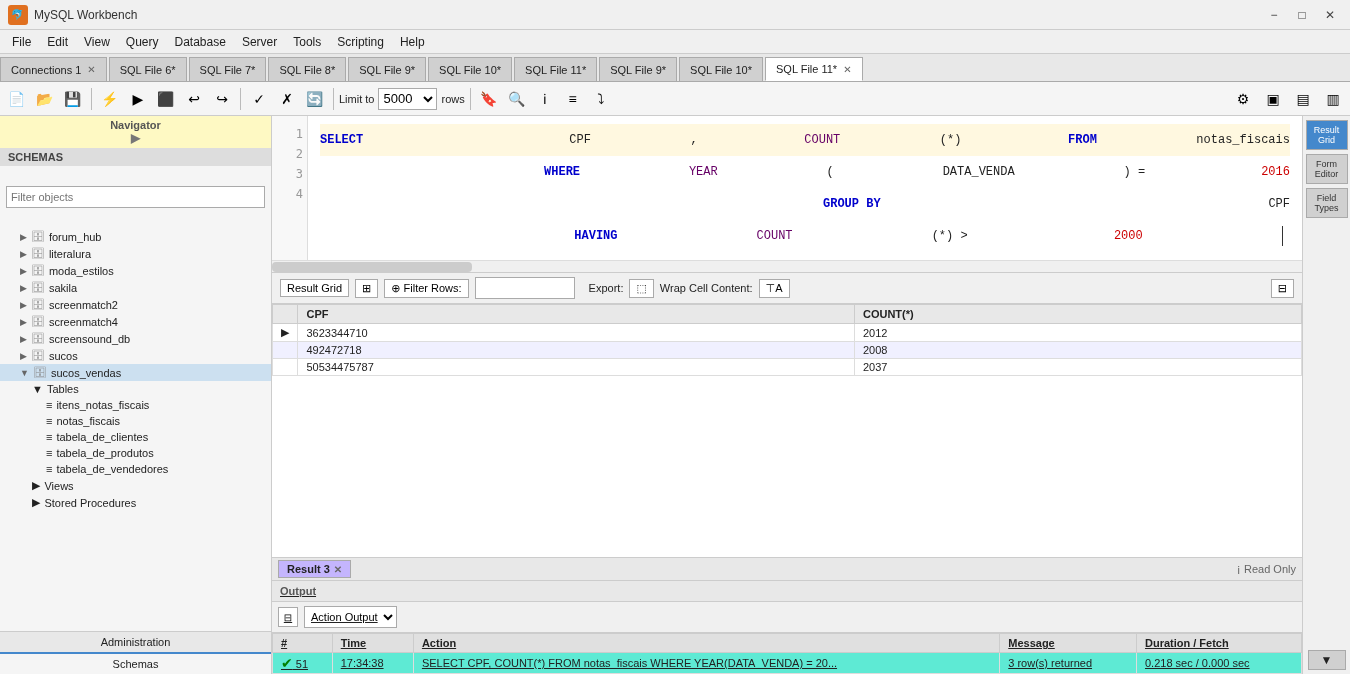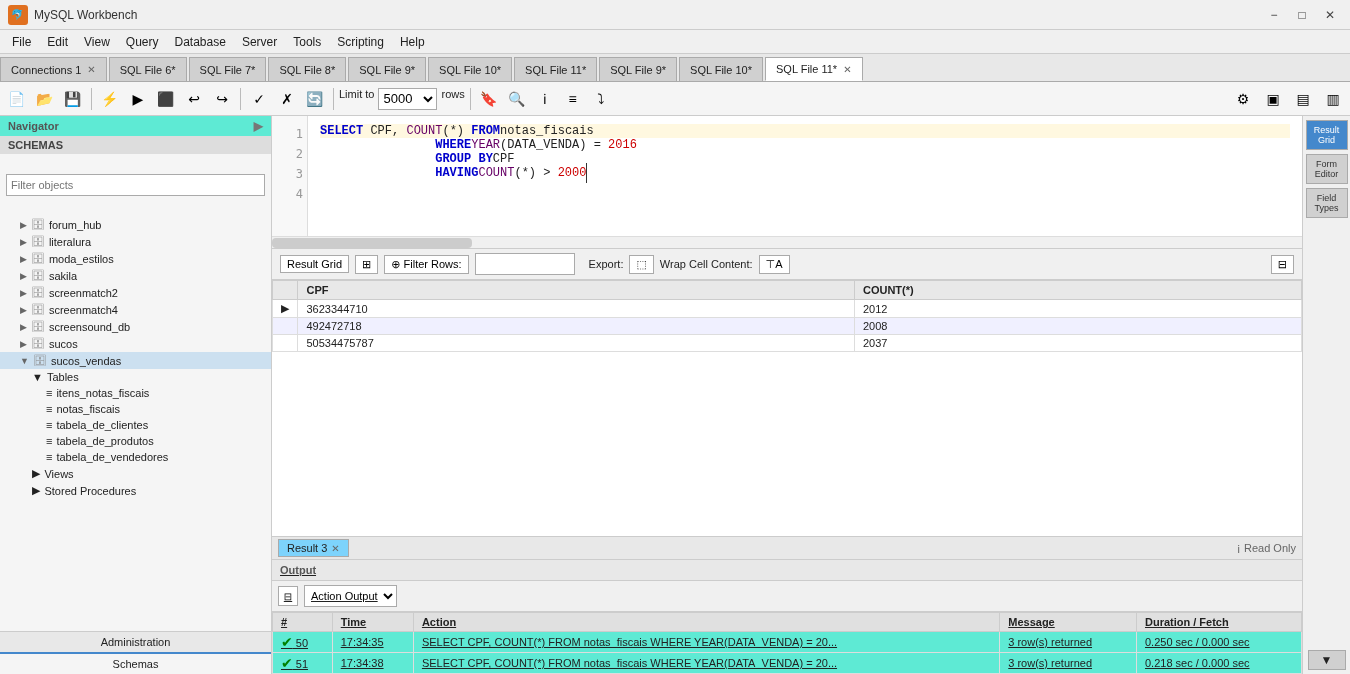--- a/index.html
+++ b/index.html
@@ -19,29 +19,29 @@
     
     #tabbar { background: #e8e8e8; height: 28px; display: flex; align-items: flex-end; border-bottom: 1px solid #aaa; overflow: hidden; }
     .tab { height: 24px; padding: 0 10px; display: flex; align-items: center; background: #d0d0d0; border: 1px solid #aaa; border-bottom: none; margin-right: 2px; font-size: 11px; cursor: pointer; white-space: nowrap; }
     .tab.active { background: white; border-bottom: 1px solid white; z-index: 1; }
     .tab .close-x { margin-left: 6px; font-size: 10px; color: #666; cursor: pointer; }
 
     
     #toolbar { background: #f5f5f5; height: 34px; display: flex; align-items: center; padding: 0 4px; border-bottom: 1px solid #ccc; gap: 2px; }
     .tb-btn { width: 26px; height: 26px; border: 1px solid transparent; background: none; cursor: pointer; display: flex; align-items: center; justify-content: center; font-size: 14px; border-radius: 2px; }
     .tb-sep { width: 1px; height: 22px; background: #bbb; margin: 0 3px; }
-    .tb-limit { display: flex; gap: 4px; font-size: 11px; }
+    .tb-limit { display: flex; align-items: center; gap: 4px; font-size: 11px; }
     .tb-limit select { font-size: 13px; height: 22px; border: 1px solid #aaa; background: white; }
 
     
     #main { display: flex; height: calc(674px - 30px - 24px - 28px - 34px); }
 
     
     #sidebar { width: 272px; background: #f5f5f5; border-right: 1px solid #ccc; display: flex; flex-direction: column; }
-    #sidebar-header { background: #5eead4; padding: 3px 8px; font-size: 11px; font-weight: bold; color: #555; display: flex; justify-content: space-between; align-items: center; }
+    #sidebar-header { background: #fef9c3; padding: 3px 8px; font-size: 11px; font-weight: bold; color: #555; display: flex; justify-content: space-between; align-items: center; flex-direction: column; }
     #sidebar-header .toggle-btn { cursor: pointer; color: #777; font-size: 12px; }
     #schemas-label { background: #ddd; padding: 3px 8px; font-size: 11px; font-weight: bold; color: #444; }
     #filter-box { padding: 20px 6px; }
     #filter-box input { width: 100%; height: 22px; border: 1px solid #aaa; padding: 0 4px; font-size: 11px; background: white; }
     #schema-list { flex: 1; overflow-y: auto; }
     .schema-item { padding: 2px 8px 2px 20px; cursor: pointer; font-size: 11px; display: flex; align-items: center; gap: 4px; }
     .schema-item.selected { background: #cce0f0; }
     .schema-item .arrow { font-size: 9px; color: #666; }
     .schema-item .db-icon { color: #888; font-size: 11px; }
     .sub-item { padding: 2px 8px 2px 32px; font-size: 11px; cursor: pointer; display: flex; align-items: center; gap: 4px; }
@@ -52,21 +52,21 @@
     #info-section { padding: 8px; font-size: 11px; color: #777; font-style: italic; }
 
     
     #content { flex: 1; display: flex; flex-direction: column; overflow: hidden; }
 
     
     #sql-editor { background: white; flex: 0 0 auto; position: relative; border-bottom: 1px solid #ccc; }
     #sql-lines { display: flex; min-height: 120px; }
     #line-numbers { background: #f8f8f8; border-right: 1px solid #ddd; padding: 8px 4px; color: #999; font-size: 12px; font-family: monospace; line-height: 20px; min-width: 36px; text-align: right; user-select: none; }
     #sql-code { flex: 1; padding: 8px 12px; font-size: 12px; font-family: 'Courier New', monospace; line-height: 20px; overflow-x: auto; }
-    .sql-line { height: 14px; white-space: pre; display: flex; align-items: center; }
+    .sql-line { height: 32px; white-space: pre; display: flex; align-items: center; justify-content: space-between; }
     .sql-active { background: #fff8e0; }
     .kw { color: #0000cc; font-weight: bold; }
     .fn { color: #660066; }
     .num { color: #cc0000; }
     .tbl { color: #222; }
     #scroll-bar-h { height: 12px; background: #f0f0f0; border-top: 1px solid #ddd; }
 
     
     #result-panel { flex: 1; display: flex; flex-direction: column; overflow: hidden; }
     #result-toolbar { background: #f0f0f0; padding: 4px 8px; display: flex; align-items: center; gap: 6px; border-bottom: 1px solid #ccc; font-size: 11px; }
@@ -76,21 +76,21 @@
     #result-table { width: 100%; border-collapse: collapse; font-size: 11px; }
     #result-table th { background: #e8e8e8; border: 1px solid #ccc; padding: 3px 8px; text-align: left; font-weight: bold; position: sticky; top: 0; }
     #result-table td { border: 1px solid #ddd; padding: 2px 8px; }
     #result-table tr:nth-child(even) td { background: #f0f0ff; }
     #result-table tr:nth-child(odd) td { background: white; }
     .row-arrow { width: 16px; background: #e8e8e8; border-right: 1px solid #ccc; text-align: center; }
 
     
     #result-tabs { display: flex; align-items: center; background: #e8e8e8; border-top: 1px solid #ccc; padding: 2px 6px; gap: 4px; }
     .result-tab { padding: 2px 8px; background: #d0d0d0; border: 1px solid #aaa; font-size: 11px; cursor: pointer; display: flex; align-items: center; gap: 4px; }
-    .result-tab.active { background: #7dd3fc; }
+    .result-tab.active { background: #c4b5fd; font-weight: bold; }
     .result-tab .close-x { font-size: 10px; color: #666; cursor: pointer; }
     .result-tab-readonly { margin-left: auto; font-size: 11px; color: #666; display: flex; align-items: center; gap: 4px; }
 
     
     #output-panel { background: #5eead4; border-top: 1px solid #ccc; text-decoration: underline; }
     #output-header { padding: 4px 8px; font-size: 11px; font-weight: bold; color: #555; background: #e8e8e8; border-bottom: 1px solid #ccc; }
     #output-selector { display: flex; align-items: center; padding: 4px 6px; gap: 6px; background: #f0f0f0; border-bottom: 1px solid #ccc; }
     #output-selector .sel-btn { width: 20px; height: 20px; border: 1px solid #aaa; background: white; cursor: pointer; display: flex; align-items: center; justify-content: center; font-size: 10px; }
     #output-selector select { height: 22px; border: 1px solid #aaa; font-size: 11px; background: white; padding: 0 2px; }
     #output-table { width: 100%; border-collapse: collapse; font-size: 11px; }
@@ -375,27 +375,20 @@
           <thead>
             <tr>
               <th>#</th>
               <th>Time</th>
               <th>Action</th>
               <th>Message</th>
               <th>Duration / Fetch</th>
             </tr>
           </thead>
           <tbody id="output-tbody">
-          <tr>
-                <td><span class="status-ok">✔</span> 50</td>
-    <td>17:34:35</td>
-    <td>SELECT CPF, COUNT(*) FROM notas_fiscais  WHERE YEAR(DATA_VENDA) = 20...</td>
-    <td>3 row(s) returned</td>
-    <td>0.250 sec / 0.000 sec</td>
-              </tr>
               <tr>
                 <td><span class="status-ok">✔</span> 51</td>
     <td>17:34:38</td>
     <td>SELECT CPF, COUNT(*) FROM notas_fiscais  WHERE YEAR(DATA_VENDA) = 20...</td>
     <td>3 row(s) returned</td>
     <td>0.218 sec / 0.000 sec</td>
               </tr>
             </tbody>
         </table>
       </div>

